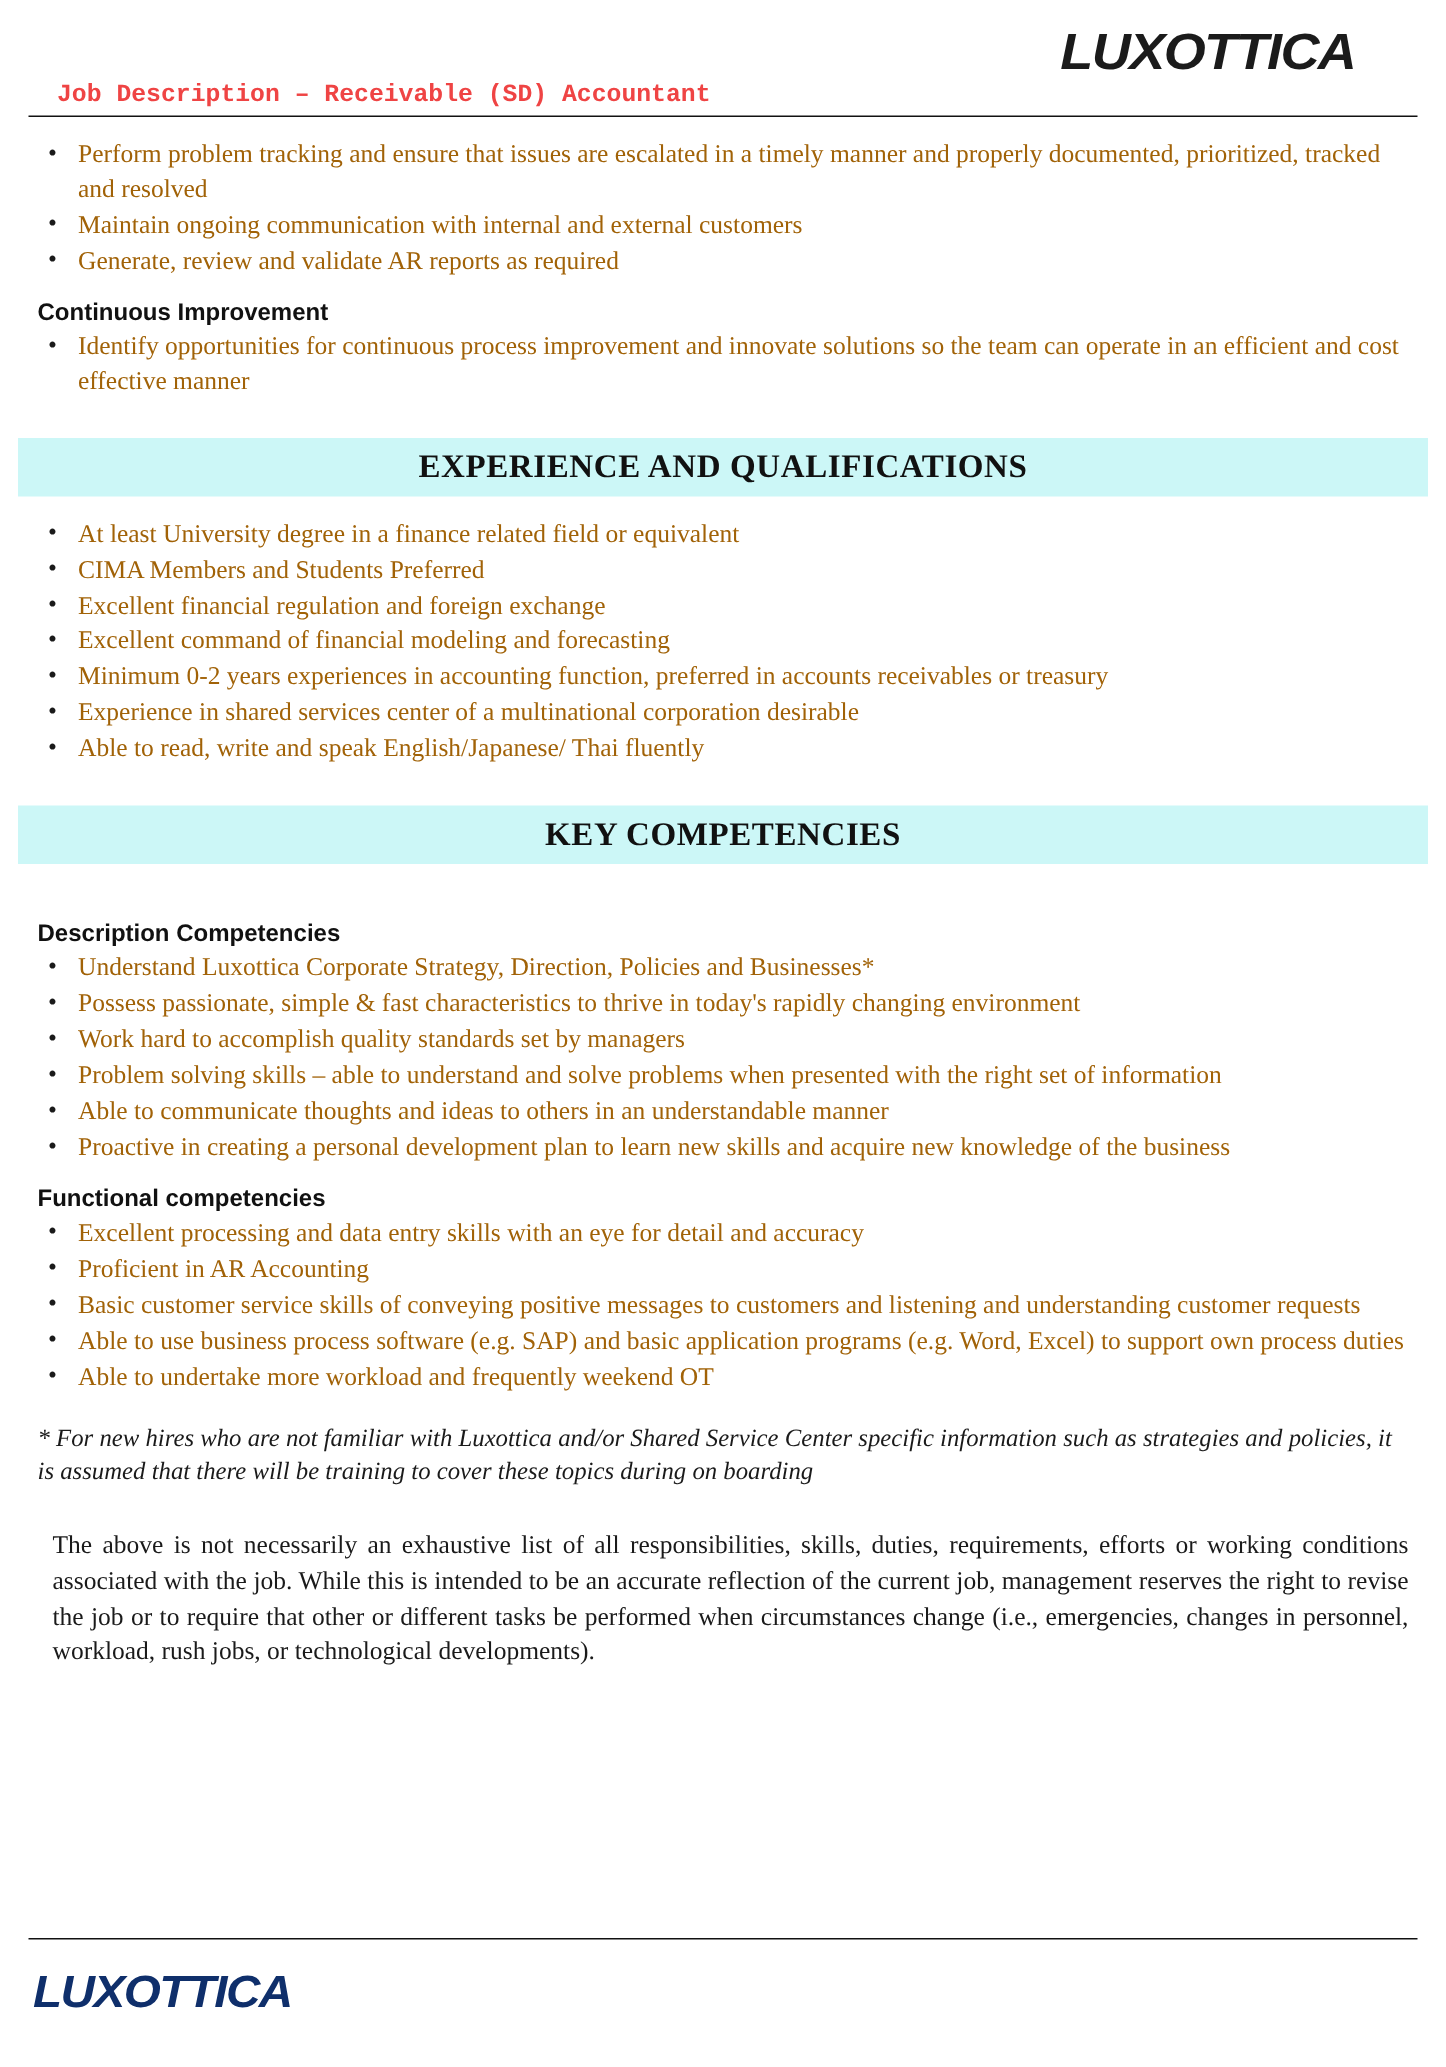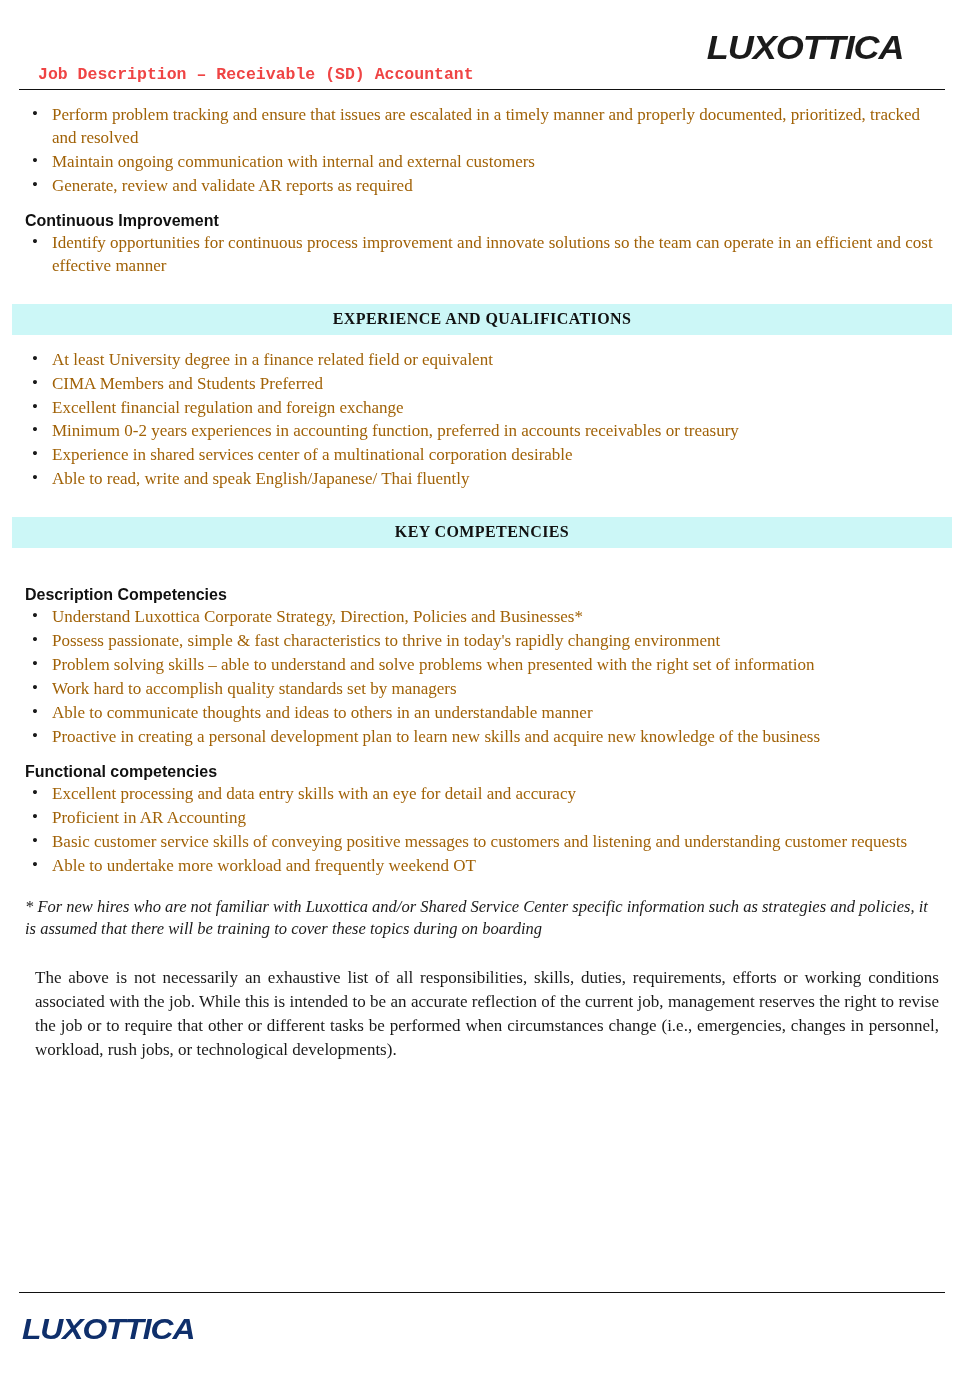--- a/index.html
+++ b/index.html
@@ -12,21 +12,21 @@
     min-height: 1378px;
     font-family: "Liberation Serif", serif;
     color: #1a1a1a;
     position: relative;
   }
   .page {
     width: 964px;
     min-height: 1378px;
     position: relative;
     box-sizing: border-box;
-    padding: 12px 16px;
+    padding: 0 16px;
   }
 
   
   .header {
     position: relative;
     height: 78px;
   }
   .brand {
     position: absolute;
     right: 44px;
@@ -88,21 +88,21 @@
     margin: 14px 0 2px 3px;
     font-family: Liberation Sans, sans-serif;
     color: #111;
   }
 
   
   .banner {
     background: #ccf7f7;
     text-align: center;
     font-weight: bold;
-    font-size: 16px;
+    font-size: 22px;
     letter-spacing: 0.4px;
     padding: 6px 0 7px 0;
     margin: 26px -10px 14px -10px;
     color: #111;
   }
 
   .spacer-sm { height: 10px; }
 
   .note {
     font-style: italic;
@@ -170,44 +170,46 @@
     <div class="sub-head">Continuous Improvement</div>
     <ul class="bullets">
       <li>Identify opportunities for continuous process improvement and innovate solutions so the team can operate in an efficient and cost effective manner</li>
     </ul>
 
     <div class="banner">EXPERIENCE AND QUALIFICATIONS</div>
     <ul class="bullets">
       <li>At least University degree in a finance related field or equivalent</li>
       <li>CIMA Members and Students Preferred</li>
       <li>Excellent financial regulation and foreign exchange</li>
+      <li>Excellent command of financial modeling and forecasting</li>
       <li>Minimum 0-2 years experiences in accounting function, preferred in accounts receivables or treasury</li>
       <li>Experience in shared services center of a multinational corporation desirable</li>
       <li>Able to read, write and speak English/Japanese/ Thai fluently</li>
     </ul>
 
     <div class="banner">KEY COMPETENCIES</div>
 
     <div class="spacer-sm"></div>
 
     <div class="sub-head">Description Competencies</div>
     <ul class="bullets">
       <li>Understand Luxottica Corporate Strategy, Direction, Policies and Businesses*</li>
       <li>Possess passionate, simple &amp; fast characteristics to thrive in today's rapidly changing environment</li>
+      <li>Work hard to accomplish quality standards set by managers</li>
       <li>Problem solving skills – able to understand and solve problems when presented with the right set of information</li>
-      <li>Work hard to accomplish quality standards set by managers</li>
       <li>Able to communicate thoughts and ideas to others in an understandable manner</li>
       <li>Proactive in creating a personal development plan to learn new skills and acquire new knowledge of the business</li>
     </ul>
 
     <div class="sub-head">Functional competencies</div>
     <ul class="bullets">
       <li>Excellent processing and data entry skills with an eye for detail and accuracy</li>
       <li>Proficient in AR Accounting</li>
       <li>Basic customer service skills of conveying positive messages to customers and listening and understanding customer requests</li>
+      <li>Able to use business process software (e.g. SAP) and basic application programs (e.g. Word, Excel) to support own process duties</li>
       <li>Able to undertake more workload and frequently weekend OT</li>
     </ul>
 
     <div class="note">* For new hires who are not familiar with Luxottica and/or Shared Service Center specific information such as strategies and policies, it is assumed that there will be training to cover these topics during on boarding</div>
 
     <div class="closing">The above is not necessarily an exhaustive list of all responsibilities, skills, duties, requirements, efforts or working conditions associated with the job.  While this is intended to be an accurate reflection of the current job, management reserves the right to revise the job or to require that other or different tasks be performed when circumstances change (i.e., emergencies, changes in personnel, workload, rush jobs, or technological developments).</div>
 
   </div>
 
   <div class="footer">

